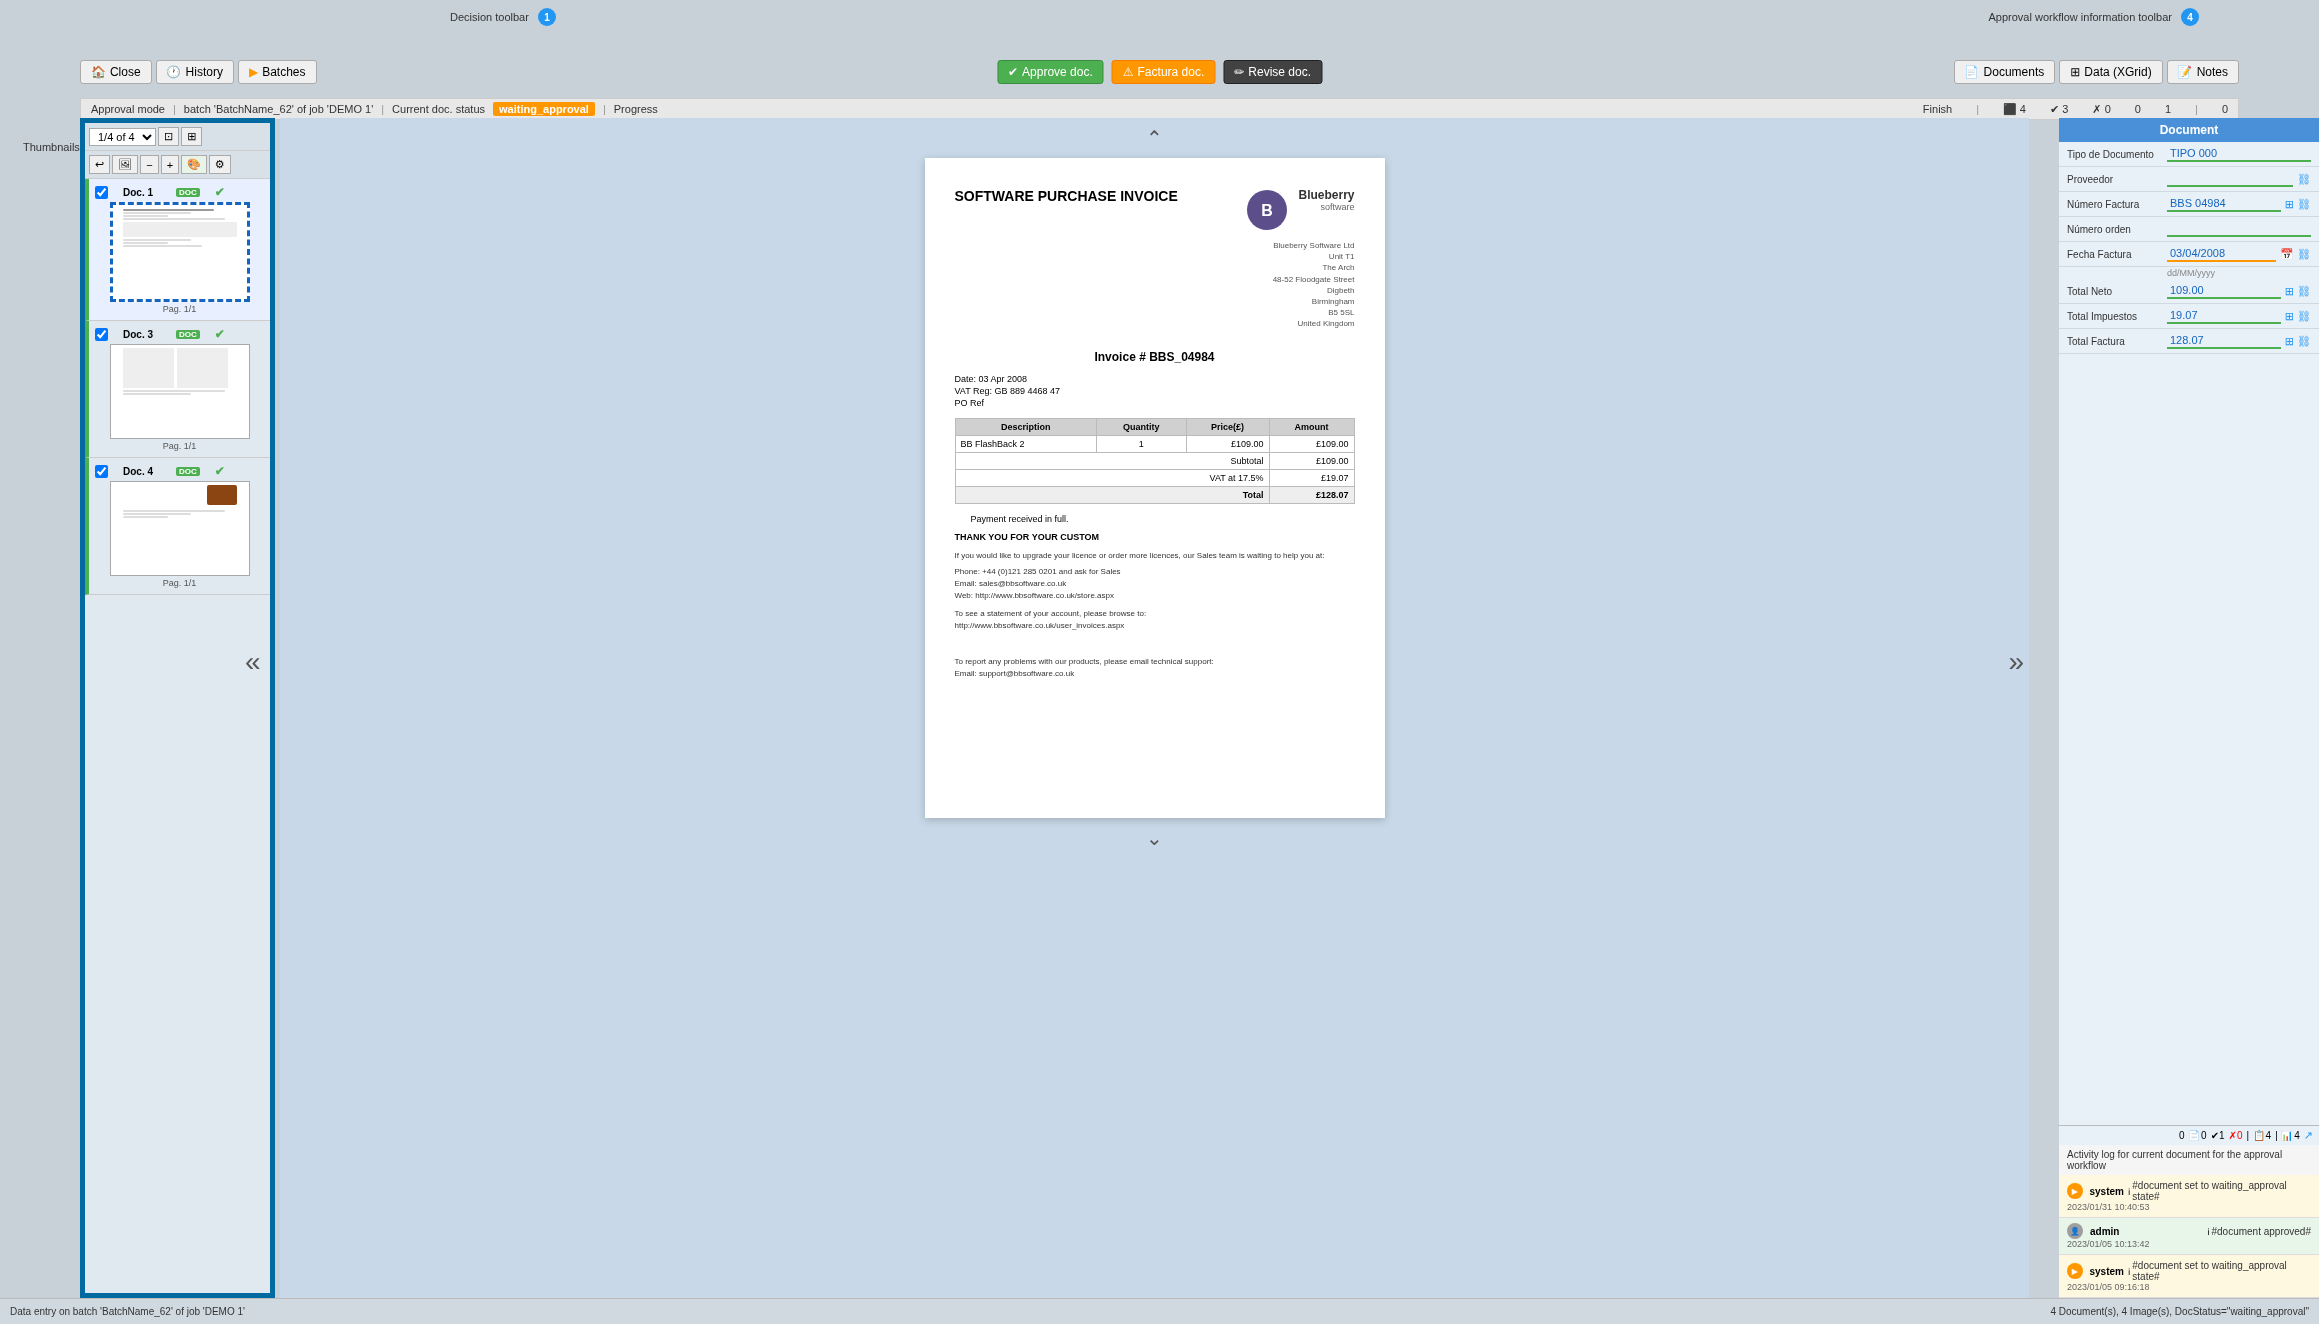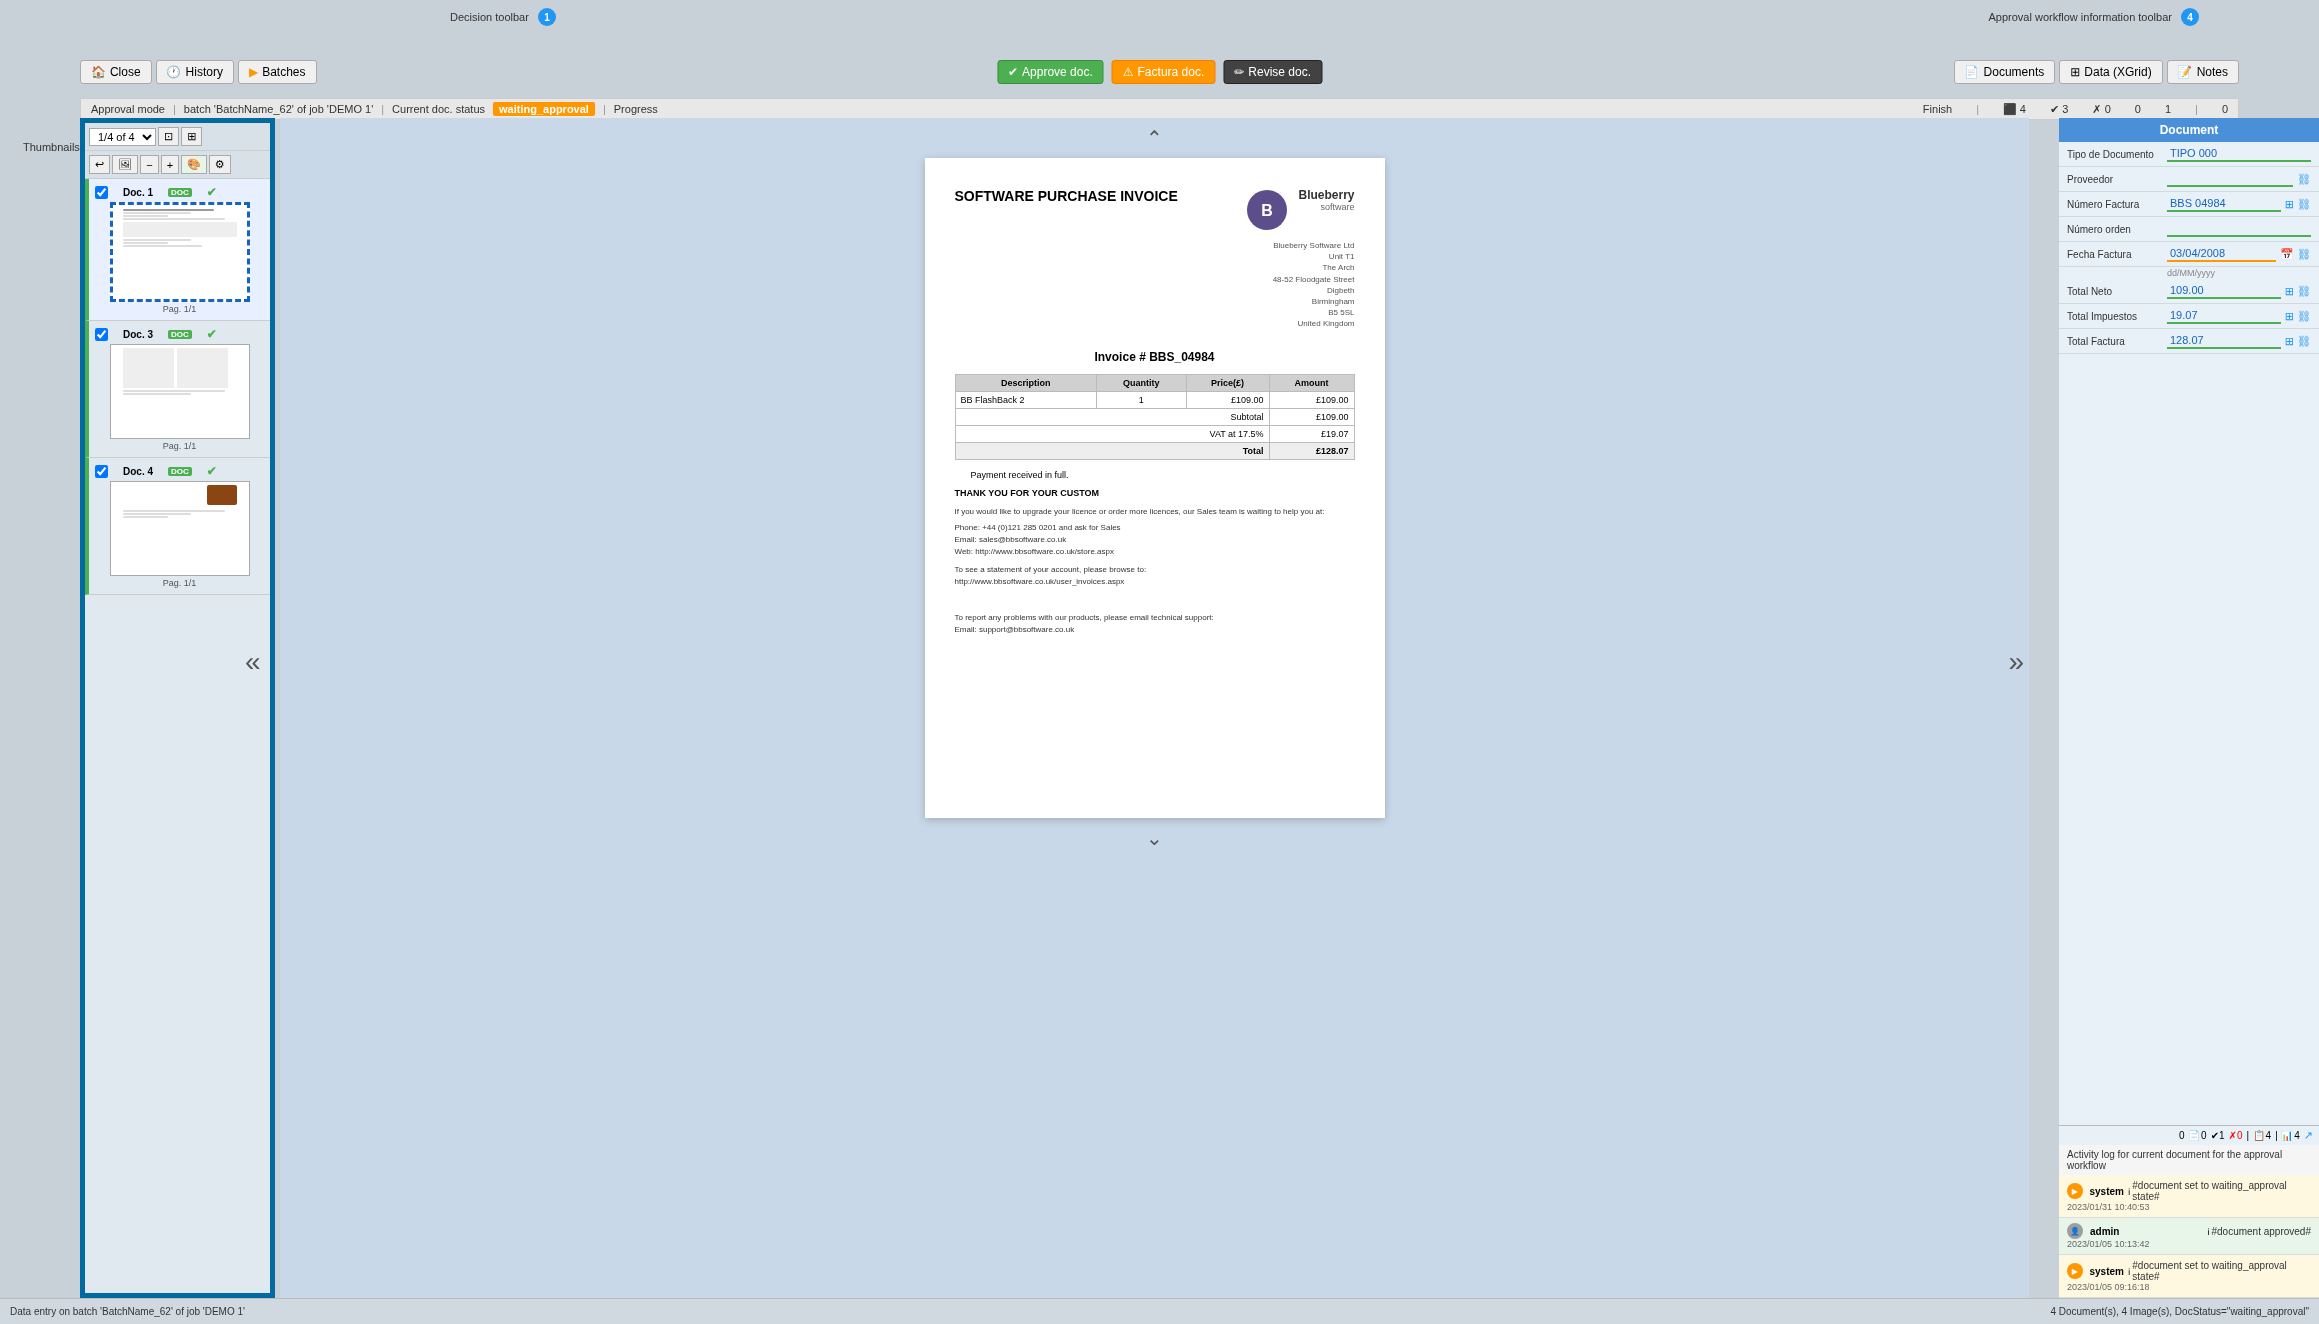--- a/index.html
+++ b/index.html
@@ -28,21 +28,21 @@
     .left-panel { position: absolute; top: 118px; left: 80px; width: 195px; bottom: 26px; background: #e0e8f0; border: 5px solid #0369a1; overflow-y: auto; }
     .thumb-controls { display: flex; align-items: center; gap: 2px; padding: 4px; border-bottom: 1px solid #ccc; background: #d8e0e8; }
     .thumb-select { font-size: 11px; border: 1px solid #aaa; padding: 1px 4px; background: white; }
     .thumb-btn { padding: 2px 5px; border: 1px solid #aaa; background: #f0f0f0; cursor: pointer; font-size: 11px; }
     .thumb-tools { display: flex; gap: 2px; padding: 4px; border-bottom: 1px solid #ccc; background: #d8e0e8; }
     .thumb-item { padding: 6px; border-bottom: 1px solid #ccc; position: relative; }
     .thumb-label { font-size: 10px; font-weight: bold; display: flex; align-items: center; gap: 15px; margin-bottom: 3px; }
     .thumb-img { width: 140px; height: 100px; background: white; border: 2px solid #4a90d9; margin: 0 auto; display: block; overflow: hidden; position: relative; }
     .thumb-page-label { font-size: 9px; text-align: center; margin-top: 2px; color: #555; }
     .thumb-item.selected .thumb-img { border-color: #1565C0; border-width: 3px; }
-    .doc-badge { background: #4CAF50; color: white; font-size: 8px; padding: 0 3px; border-radius: 2px; }
+    .doc-badge { background: #4CAF50; color: white; font-size: 8px; padding: 0 3px; border-radius: 2px; margin-left: 8px; }
     .doc-check { color: #4CAF50; font-size: 12px; }
 
     
     .doc-viewer { position: absolute; top: 118px; left: 280px; right: 290px; bottom: 26px; background: #c8d8e8; display: flex; flex-direction: column; align-items: center; overflow: hidden; }
     .doc-nav-top { width: 100%; display: flex; justify-content: center; padding: 8px; }
     .doc-page { background: white; width: 460px; min-height: 660px; margin: 0 auto; box-shadow: 0 2px 8px rgba(0,0,0,0.2); padding: 30px; position: relative; }
     .doc-nav-bottom { width: 100%; display: flex; justify-content: center; padding: 8px; }
 
     
     .invoice-header { display: flex; justify-content: space-between; align-items: flex-start; margin-bottom: 20px; }
@@ -306,20 +306,25 @@
           </div>
         </div>
         <div class="company-address" style="font-size:8px; line-height:1.4; margin-top:4px; text-align:right;">
           Blueberry Software Ltd<br>Unit T1<br>The Arch<br>48-52 Floodgate Street<br>Digbeth<br>Birmingham<br>B5 5SL<br>United Kingdom
         </div>
       </div>
     </div>
 
     <div class="invoice-num">Invoice # BBS_04984</div>
 
+    <div class="invoice-meta">
+      <div><span>Date:</span> <span>03 Apr 2008</span></div>
+      <div><span>VAT Reg:</span> <span>GB 889 4468 47</span></div>
+      <div><span>PO Ref</span></div>
+    </div>
 
     <table class="inv-table">
       <thead>
         <tr>
           <th>Description</th>
           <th>Quantity</th>
           <th>Price(£)</th>
           <th>Amount</th>
         </tr>
       </thead>

